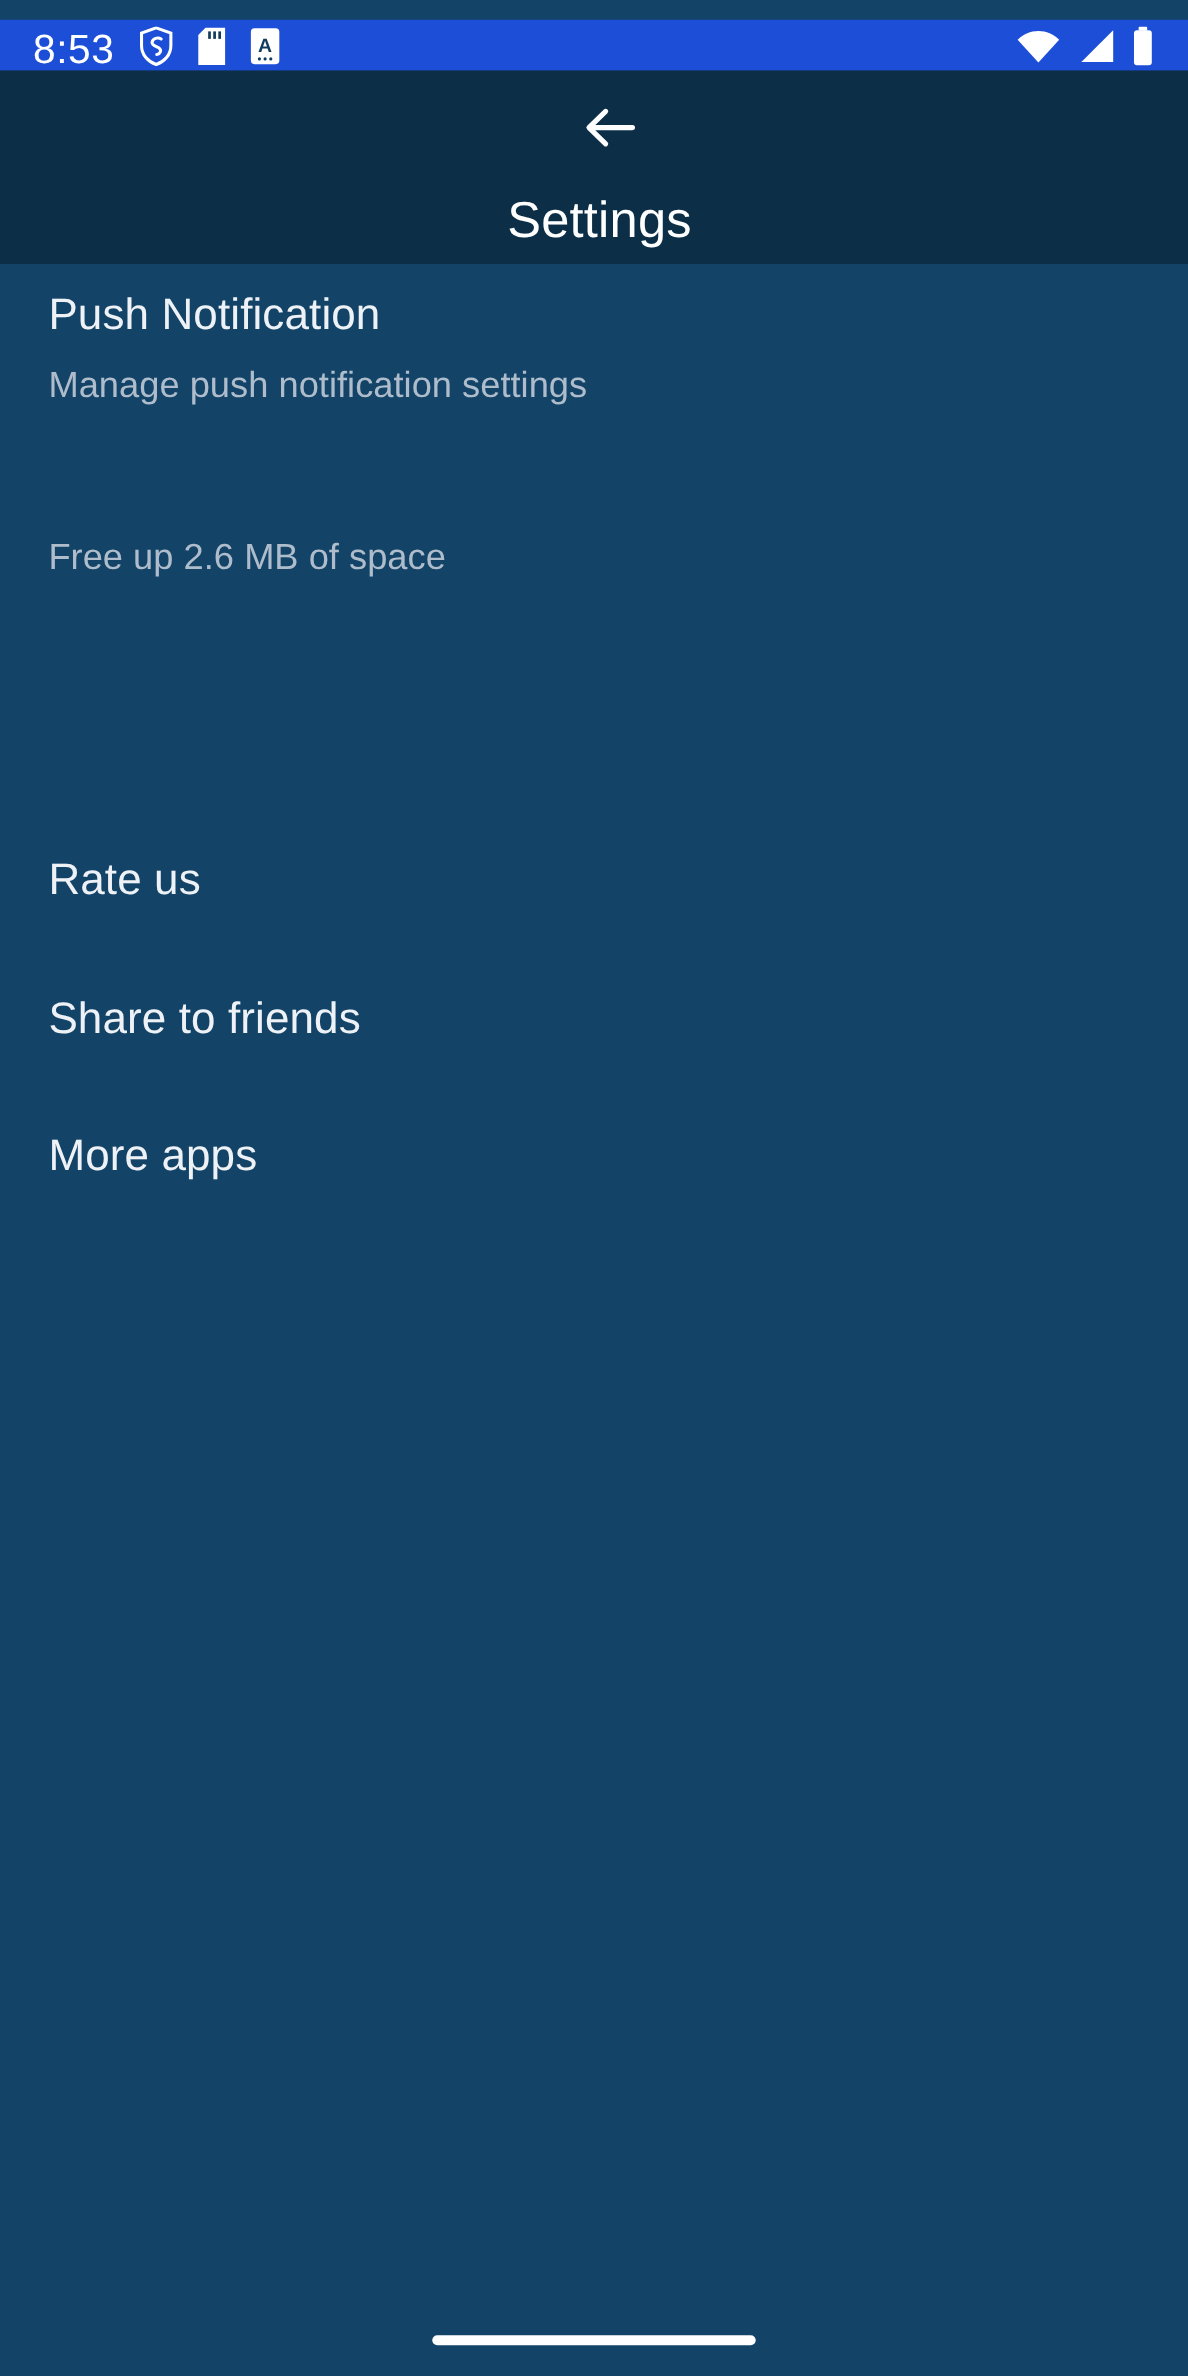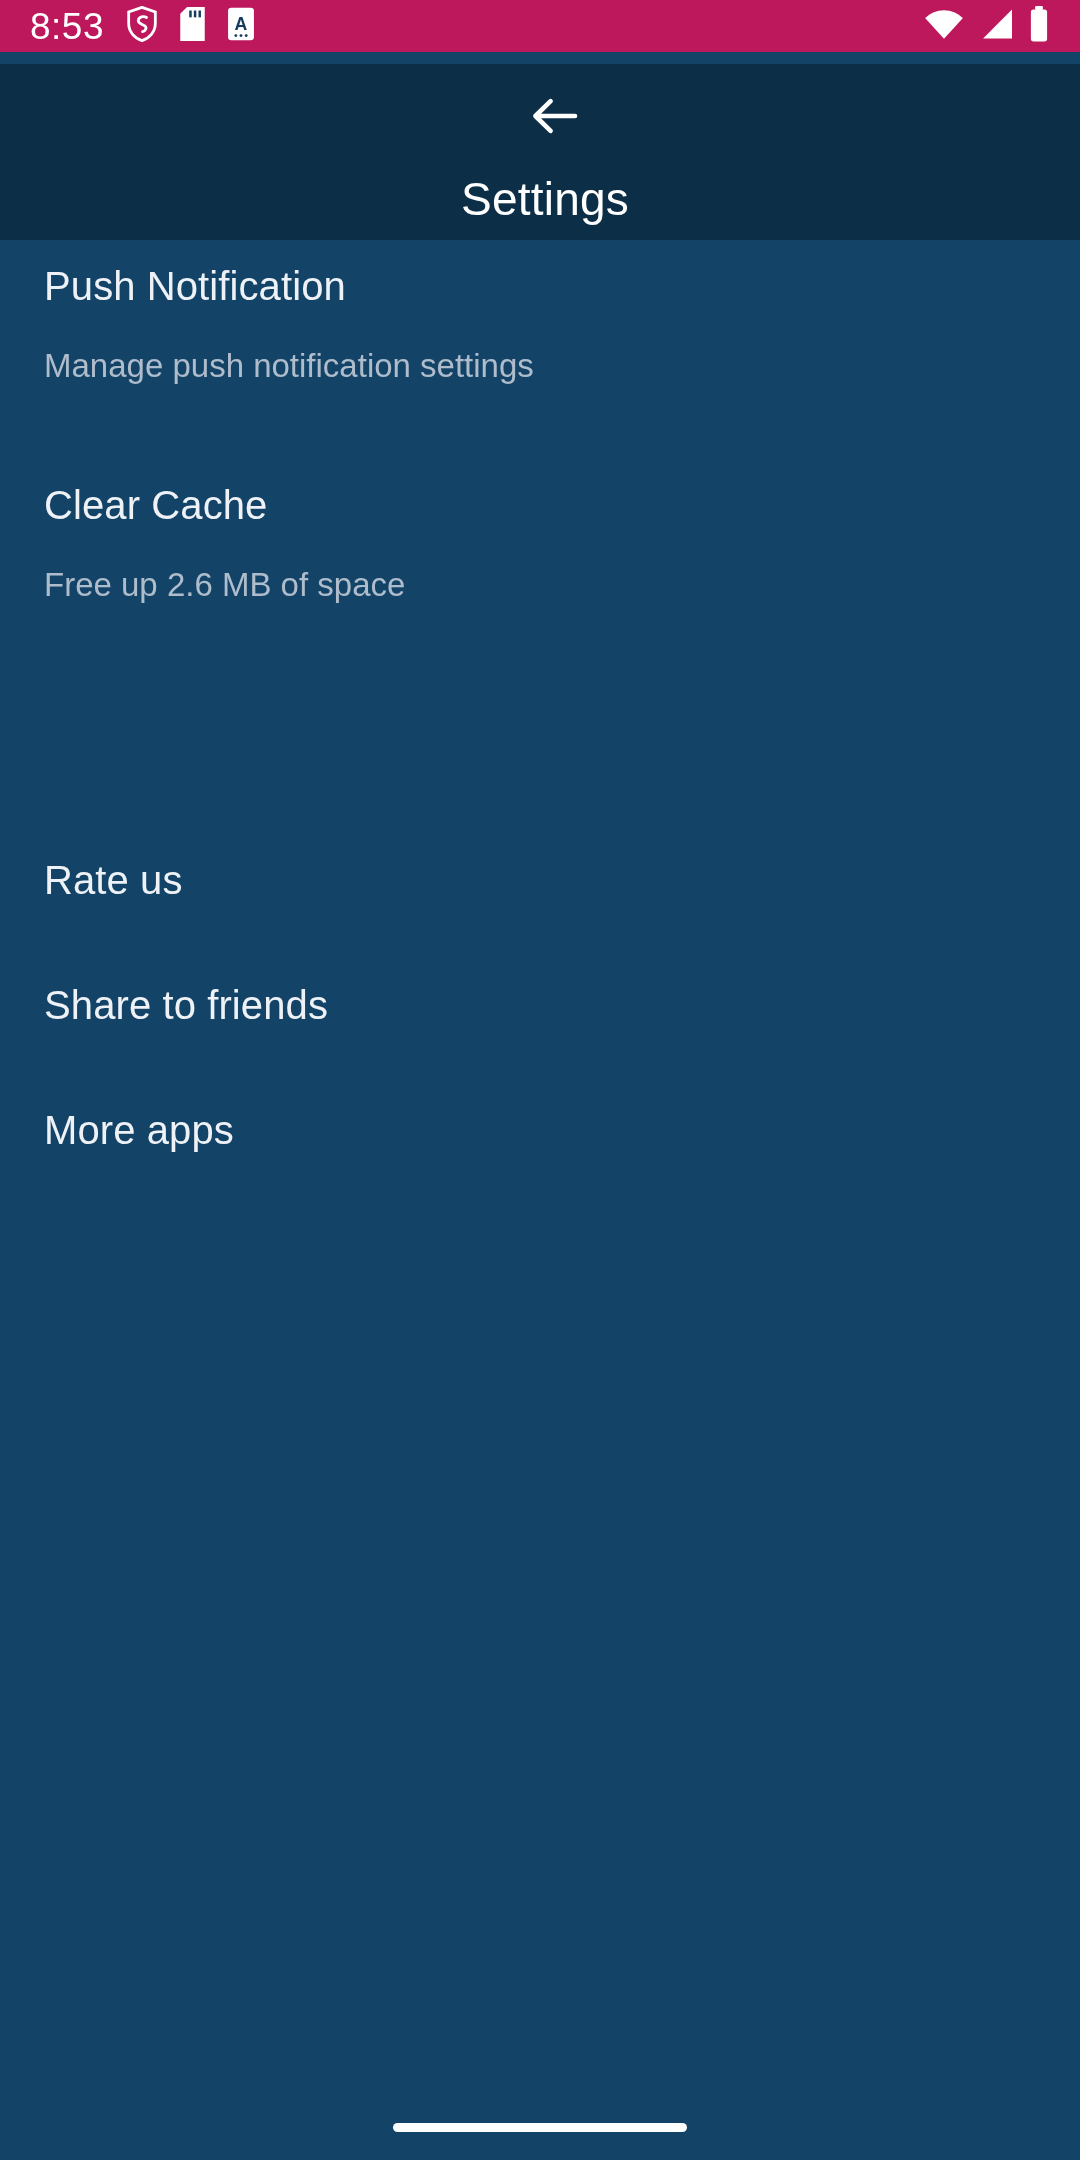--- a/index.html
+++ b/index.html
@@ -6,22 +6,22 @@
   html, body {
     width:1080px; height:2160px;
     background:#134468;
     font-family:"Liberation Sans", sans-serif;
     overflow:hidden;
   }
   #screen { position:relative; width:1080px; height:2160px; }
 
   
   .statusbar {
-    position:absolute; top:0; left:0; width:1080px; height:52px;
-    background:#be185d;
+    position:absolute; top:18px; left:0; width:1080px; height:52px;
+    background:#1d4ed8;
     display:flex; align-items:center;
     padding:0 30px;
   }
   .sb-left { display:flex; align-items:center; gap:22px; }
   .sb-time {
     color:#ffffff; font-size:37px; font-weight:400;
     letter-spacing:0.5px; line-height:1;
   }
   .sb-right { margin-left:auto; display:flex; align-items:center; gap:14px; }
   .sb-ico { display:block; }
@@ -52,21 +52,21 @@
     display:block; padding:0 44px;
     cursor:pointer;
   }
   .row-title {
     color:#eef2f6; font-size:40px; font-weight:400;
     line-height:1.18; letter-spacing:0.1px;
     white-space:nowrap;
   }
   .row-sub {
     color:#aebccb; font-size:33px; font-weight:400;
-    line-height:1.2; margin-top:36px;
+    line-height:1.2; margin-top:20px;
     white-space:nowrap;
   }
   .row.has-sub { padding-bottom:0; }
   .gap-lg { height:96px; }
   .gap-md { height:78px; }
 
   
   .navbar {
     position:absolute; bottom:0; left:0; width:1080px; height:66px;
     display:flex; align-items:center; justify-content:center;
@@ -144,21 +144,20 @@
 
   <div class="list">
 
     <div class="row has-sub">
       <div class="row-title">Push Notification</div>
       <div class="row-sub">Manage push notification settings</div>
     </div>
     <div class="gap-lg"></div>
 
     <div class="row has-sub">
-      <div class="row-title">Clear Cache</div>
       <div class="row-sub">Free up 2.6 MB of space</div>
     </div>
     <div class="gap-lg"></div>
 
     <div class="gap-md"></div>
 
     <div class="gap-md"></div>
 
     <div class="row">
       <div class="row-title">Rate us</div>

